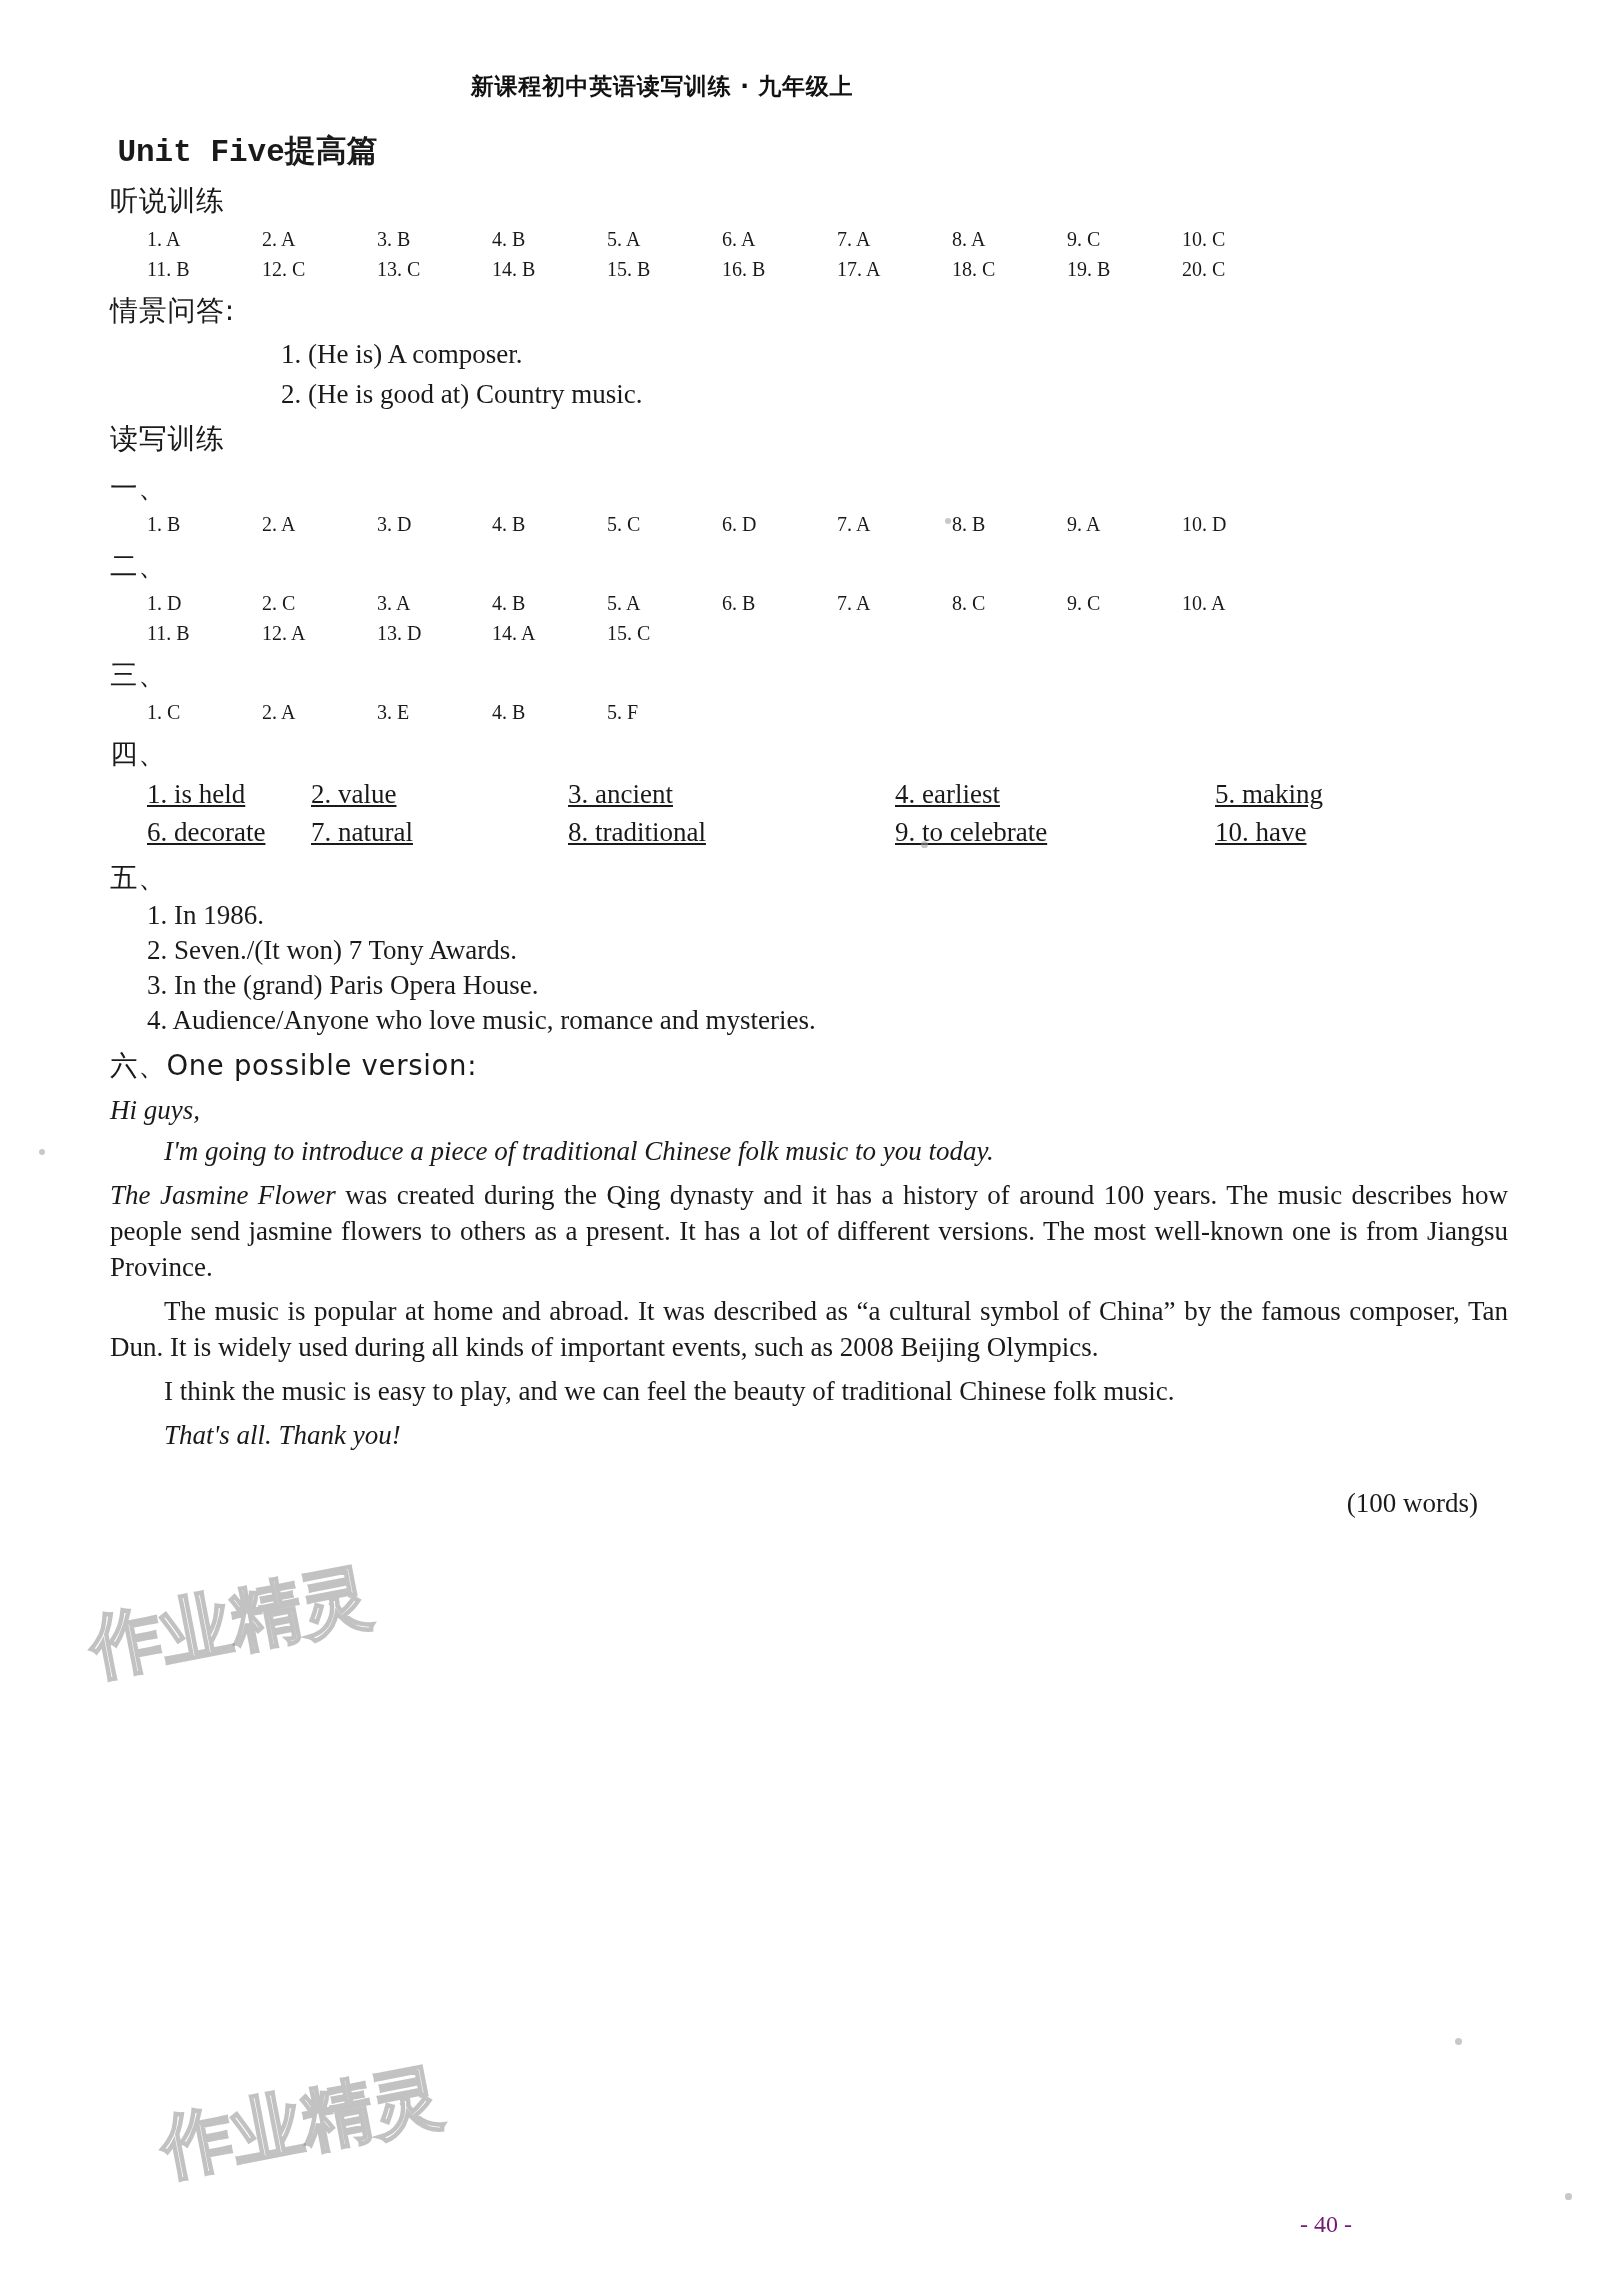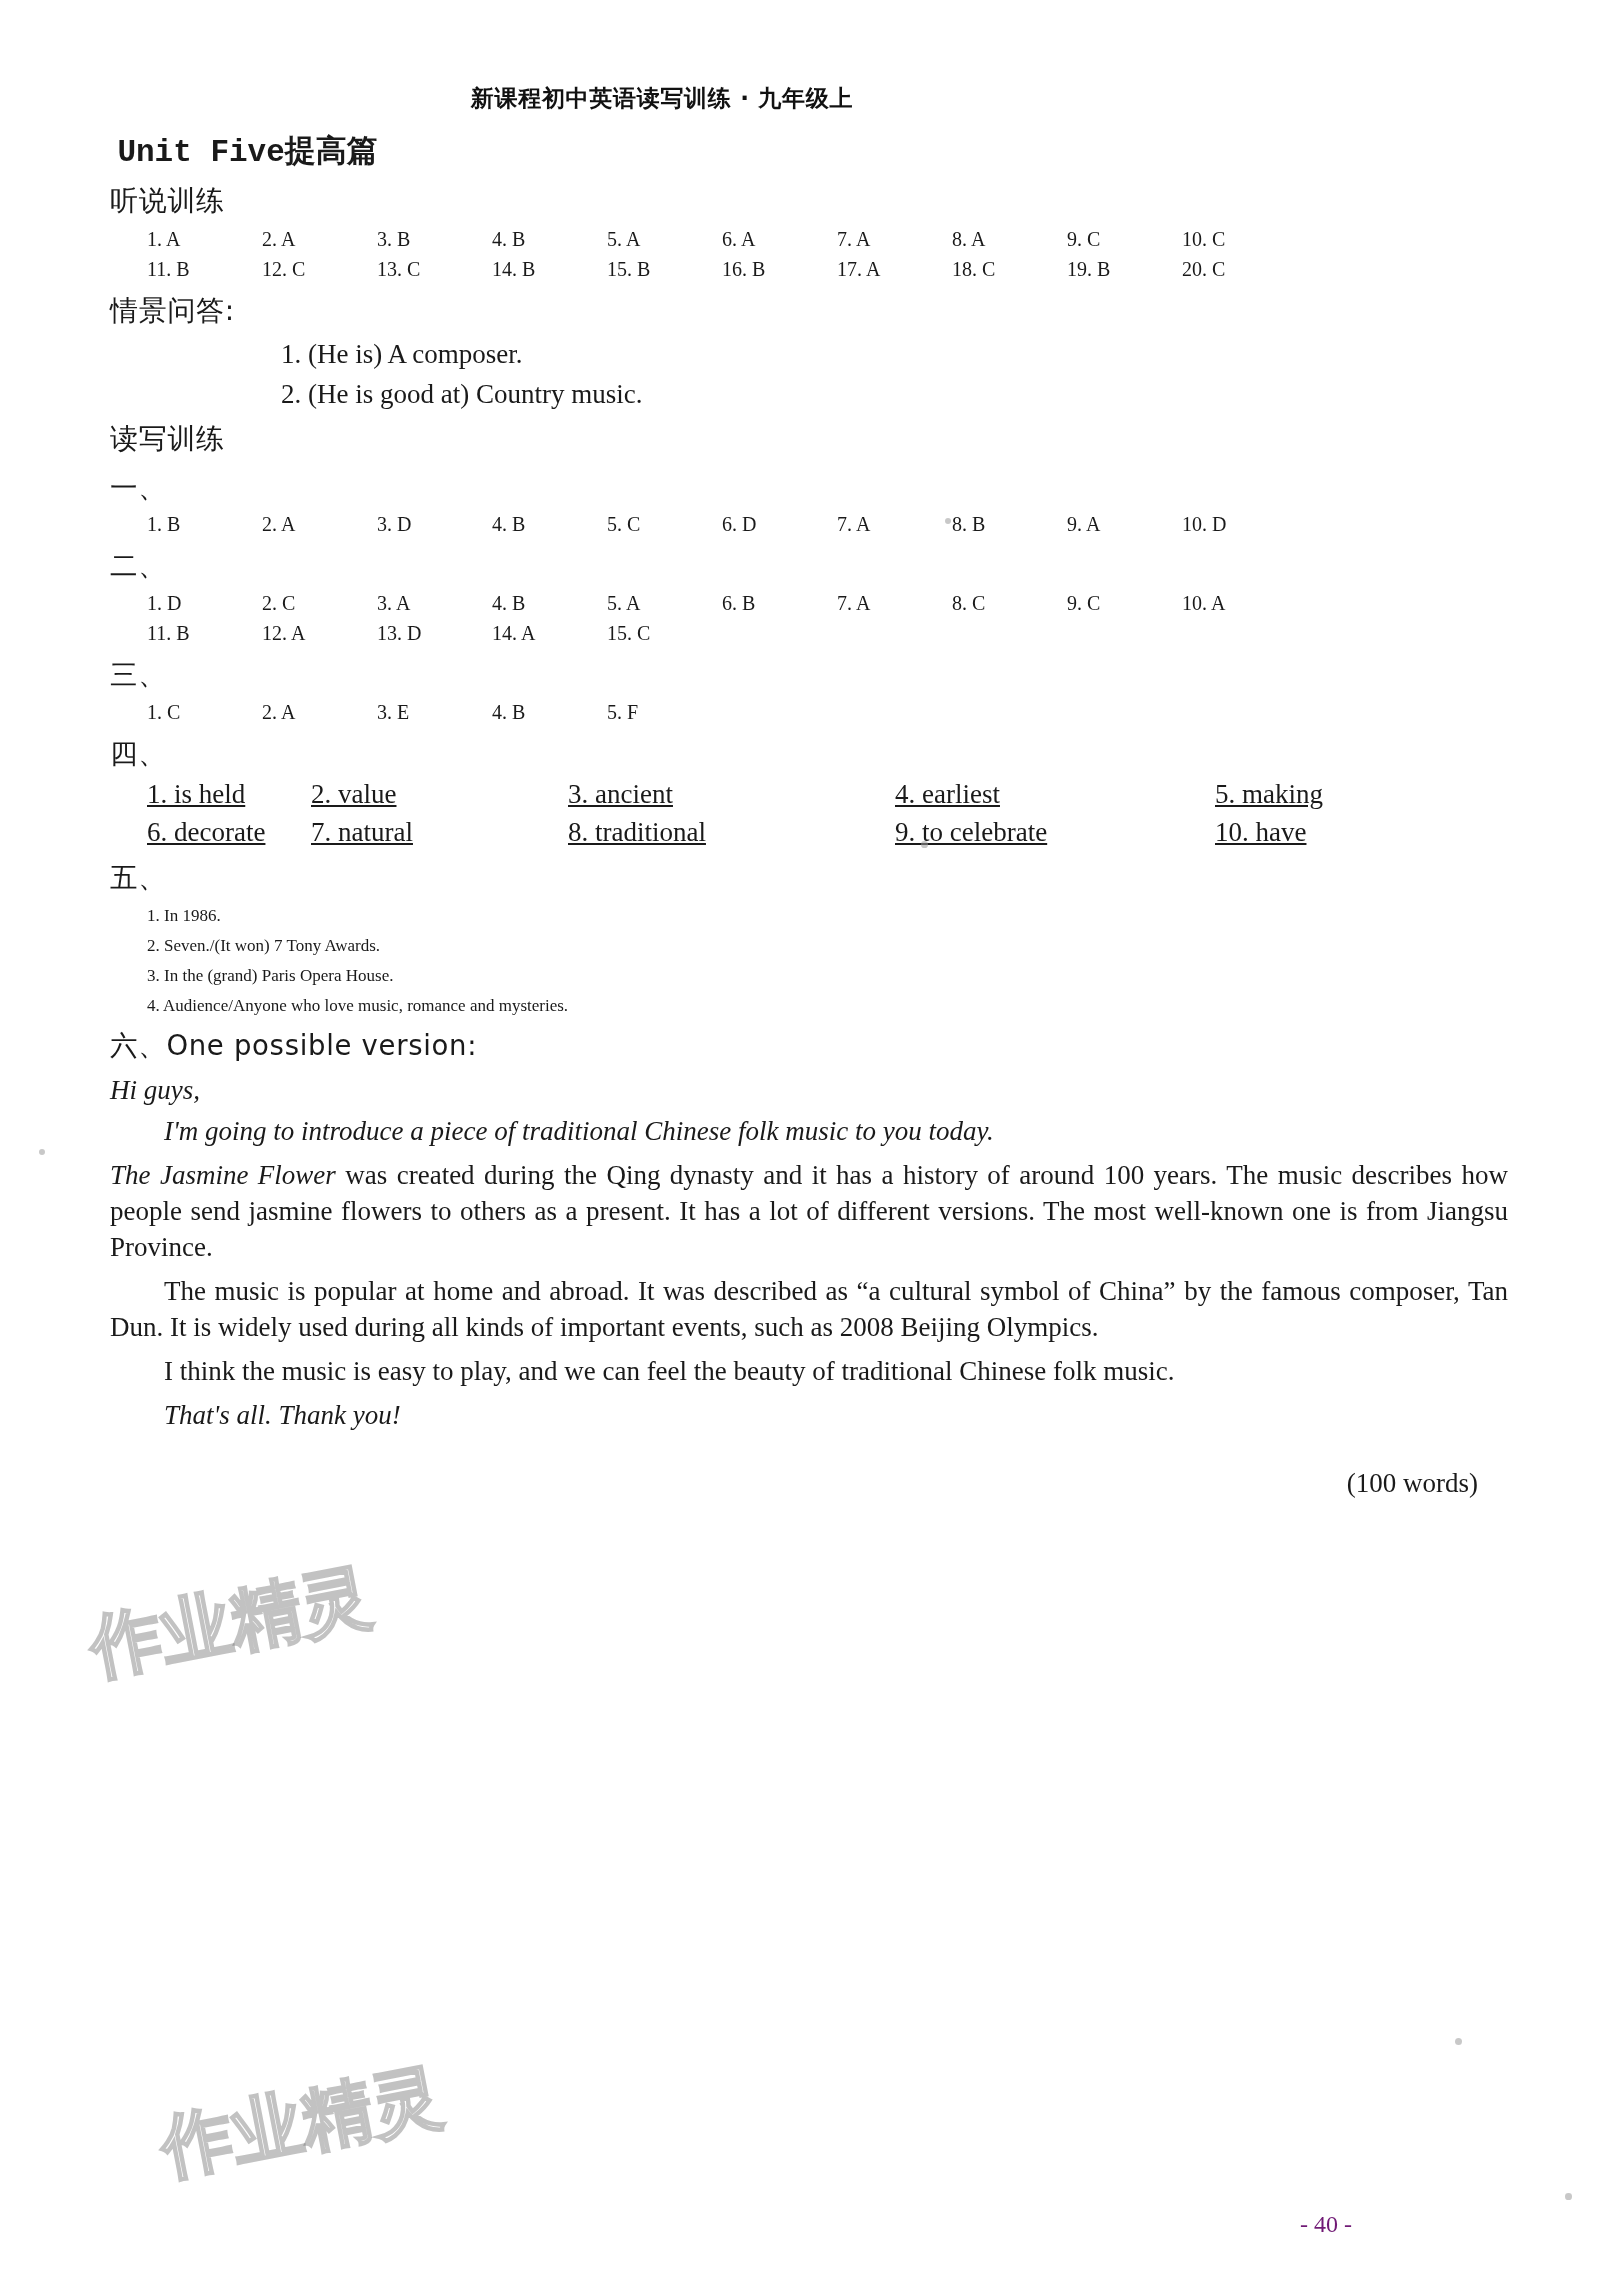--- a/index.html
+++ b/index.html
@@ -16,21 +16,21 @@
     overflow: hidden;
   }
   .page {
     position: relative;
     width: 1616px;
     height: 2284px;
     box-sizing: border-box;
   }
   .header {
     position: absolute;
-    top: 83px;
+    top: 71px;
     left: 0;
     width: 1324px;
     text-align: center;
     font-size: 23px;
     letter-spacing: 0.7px;
     font-family: "DejaVu Sans", sans-serif;
     font-weight: 600;
     color: #111;
   }
   .content {
@@ -73,22 +73,22 @@
     width: 115px;
     flex: 0 0 115px;
     white-space: nowrap;
   }
   .indent-line {
     font-size: 27px;
     margin: 9px 0 9px 0;
     padding-left: 171px;
   }
   .qline {
-    font-size: 17px;
-    margin: 10px 0;
+    font-size: 27px;
+    margin: 4px 0;
     padding-left: 37px;
   }
   .para {
     font-size: 27px;
     line-height: 1.33;
     margin: 8.2px 0;
     text-align: justify;
     text-justify: inter-word;
   }
   .para.indent {

